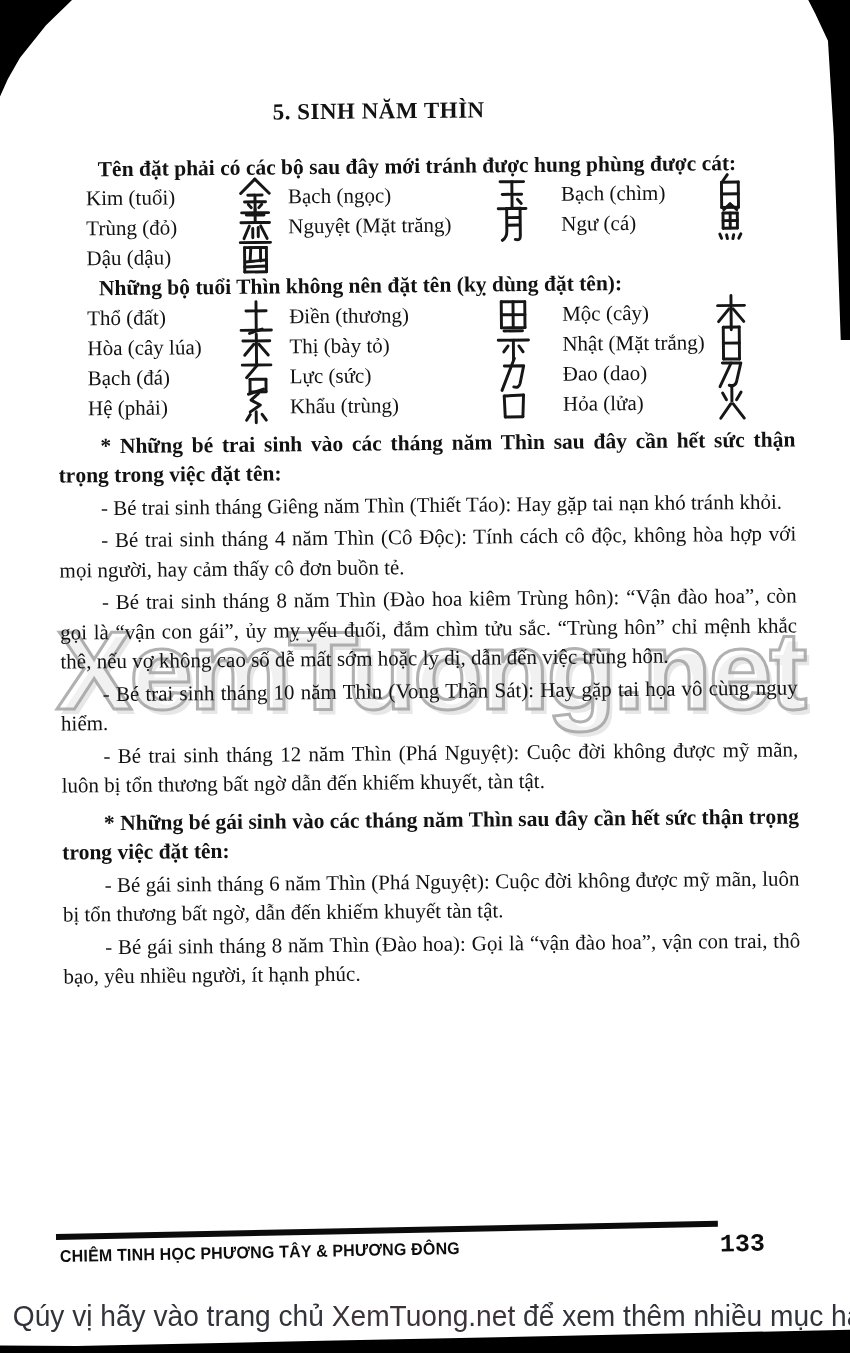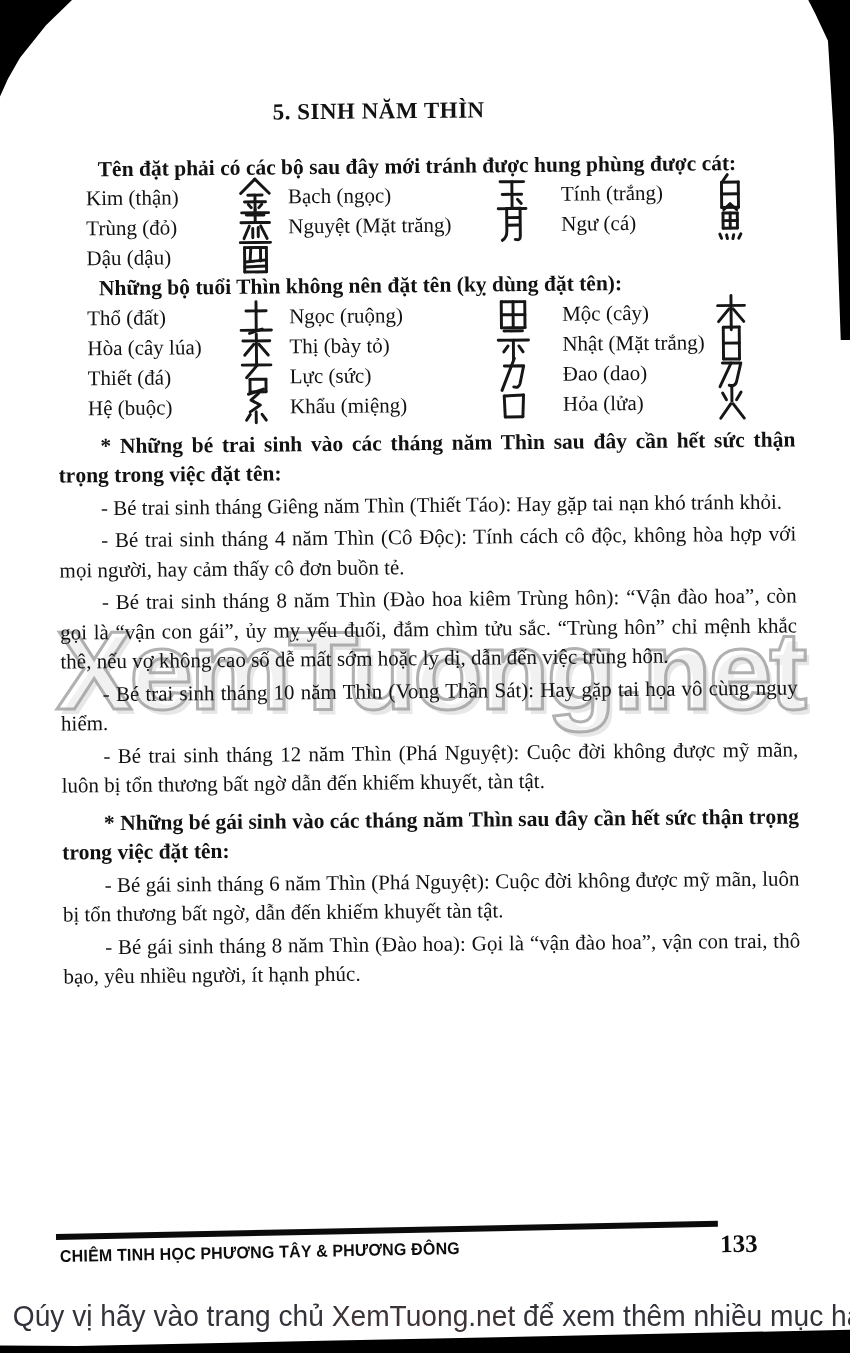--- a/index.html
+++ b/index.html
@@ -53,21 +53,21 @@
   .han svg{width:42px;height:42px;display:block;overflow:visible;}
   .han path{fill:none;stroke:#161616;stroke-width:7;stroke-linecap:round;stroke-linejoin:round;}
   
   .footer-rule{position:absolute;left:56px;top:1234px;width:662px;height:6px;
     background:#0b0b0b;transform:rotate(-1.15deg);transform-origin:left center;z-index:2;}
   .footer-text{position:absolute;left:60px;top:1247px;z-index:2;
     font-family:"Liberation Sans", sans-serif;font-weight:bold;font-size:17px;
     letter-spacing:0.2px;color:#0d0d0d;white-space:nowrap;
     transform:rotate(-1.15deg) scaleX(0.94);transform-origin:left center;}
   .page-num{position:absolute;left:720px;top:1230px;z-index:2;
-    font-family:Liberation Serif, serif;font-weight:bold;font-size:25px;
+    font-family:Liberation Mono, monospace;font-weight:bold;font-size:25px;
     color:#0d0d0d;transform:rotate(-1deg);}
   
   .banner{position:absolute;left:0;top:1300px;width:850px;z-index:2;
     text-align:center;font-family:"Liberation Sans", sans-serif;
     font-size:29px;color:#33343b;white-space:nowrap;
     transform:scaleX(0.97);transform-origin:center;}
   .banner .site{color:#3d3339;}
 </style>
 </head>
 <body>
@@ -80,21 +80,21 @@
   <div class="watermark">XemTuong.net</div>
 
   <div class="content">
     <h1 class="title">5. SINH NĂM THÌN</h1>
 
     <p class="head indent">Tên đặt phải có các bộ sau đây mới tránh được hung phùng được cát:</p>
 
     <div class="radtable">
       <div class="radrow">
         <div class="cell c1">
-          <span class="rlabel">Kim (thận)</span>
+          <span class="rlabel">Kim (tuổi)</span>
           <span class="han">
               <svg viewBox="0 0 100 100" aria-label="金">
                 <path d="M50 6 L16 40"></path>
                 <path d="M50 6 L84 40"></path>
                 <path d="M33 44 L67 44"></path>
                 <path d="M25 60 L75 60"></path>
                 <path d="M50 44 L50 80"></path>
                 <path d="M34 66 L41 74"></path>
                 <path d="M66 66 L59 74"></path>
                 <path d="M18 86 L82 86"></path>
@@ -107,21 +107,21 @@
               <svg viewBox="0 0 100 100" aria-label="玉">
                 <path d="M22 18 L78 18"></path>
                 <path d="M27 48 L73 48"></path>
                 <path d="M50 18 L50 80"></path>
                 <path d="M17 82 L83 82"></path>
                 <path d="M63 60 L72 70"></path>
               </svg>
             </span>
         </div>
         <div class="cell c3">
-          <span class="rlabel">Tính (trắng)</span>
+          <span class="rlabel">Bạch (chìm)</span>
           <span class="han">
               <svg viewBox="0 0 100 100" aria-label="白">
                 <path d="M44 6 L34 20"></path>
                 <path d="M30 24 L70 24"></path>
                 <path d="M30 24 L30 84"></path>
                 <path d="M70 24 L70 84"></path>
                 <path d="M30 52 L70 52"></path>
                 <path d="M30 84 L70 84"></path>
               </svg>
             </span>
@@ -202,21 +202,21 @@
           <span class="rlabel">Thổ (đất)</span>
           <span class="han">
               <svg viewBox="0 0 100 100" aria-label="土">
                 <path d="M50 12 L50 78"></path>
                 <path d="M26 34 L74 34"></path>
                 <path d="M14 80 L86 80"></path>
               </svg>
             </span>
         </div>
         <div class="cell c2">
-          <span class="rlabel">Ngọc (ruộng)</span>
+          <span class="rlabel">Điền (thương)</span>
           <span class="han">
               <svg viewBox="0 0 100 100" aria-label="田">
                 <path d="M22 18 L78 18"></path>
                 <path d="M22 18 L22 80"></path>
                 <path d="M78 18 L78 80"></path>
                 <path d="M22 80 L78 80"></path>
                 <path d="M50 18 L50 80"></path>
                 <path d="M22 49 L78 49"></path>
               </svg>
             </span>
@@ -266,21 +266,21 @@
                 <path d="M31 12 L31 88"></path>
                 <path d="M69 12 L69 88"></path>
                 <path d="M31 50 L69 50"></path>
                 <path d="M31 88 L69 88"></path>
               </svg>
             </span>
         </div>
       </div>
       <div class="radrow">
         <div class="cell c1">
-          <span class="rlabel">Thiết (đá)</span>
+          <span class="rlabel">Bạch (đá)</span>
           <span class="han">
               <svg viewBox="0 0 100 100" aria-label="石">
                 <path d="M16 20 L84 20"></path>
                 <path d="M52 20 L26 50"></path>
                 <path d="M34 54 L72 54"></path>
                 <path d="M34 54 L34 84"></path>
                 <path d="M72 54 L72 84"></path>
                 <path d="M34 84 L72 84"></path>
               </svg>
             </span>
@@ -299,33 +299,33 @@
           <span class="han">
               <svg viewBox="0 0 100 100" aria-label="刀">
                 <path d="M28 26 L72 26 L61 72 Q57 83 44 79"></path>
                 <path d="M49 26 L22 82"></path>
               </svg>
             </span>
         </div>
       </div>
       <div class="radrow">
         <div class="cell c1">
-          <span class="rlabel">Hệ (buộc)</span>
+          <span class="rlabel">Hệ (phải)</span>
           <span class="han">
               <svg viewBox="0 0 100 100" aria-label="系">
                 <path d="M66 6 L30 18"></path>
                 <path d="M54 16 L36 32 L58 44 L34 60"></path>
                 <path d="M48 60 L48 86"></path>
                 <path d="M34 66 L25 80"></path>
                 <path d="M62 66 L72 80"></path>
               </svg>
             </span>
         </div>
         <div class="cell c2">
-          <span class="rlabel">Khẩu (miệng)</span>
+          <span class="rlabel">Khẩu (trùng)</span>
           <span class="han">
               <svg viewBox="0 0 100 100" aria-label="口">
                 <path d="M27 28 L73 26"></path>
                 <path d="M27 28 L29 78"></path>
                 <path d="M73 26 L71 78"></path>
                 <path d="M29 78 L71 78"></path>
               </svg>
             </span>
         </div>
         <div class="cell c3">

